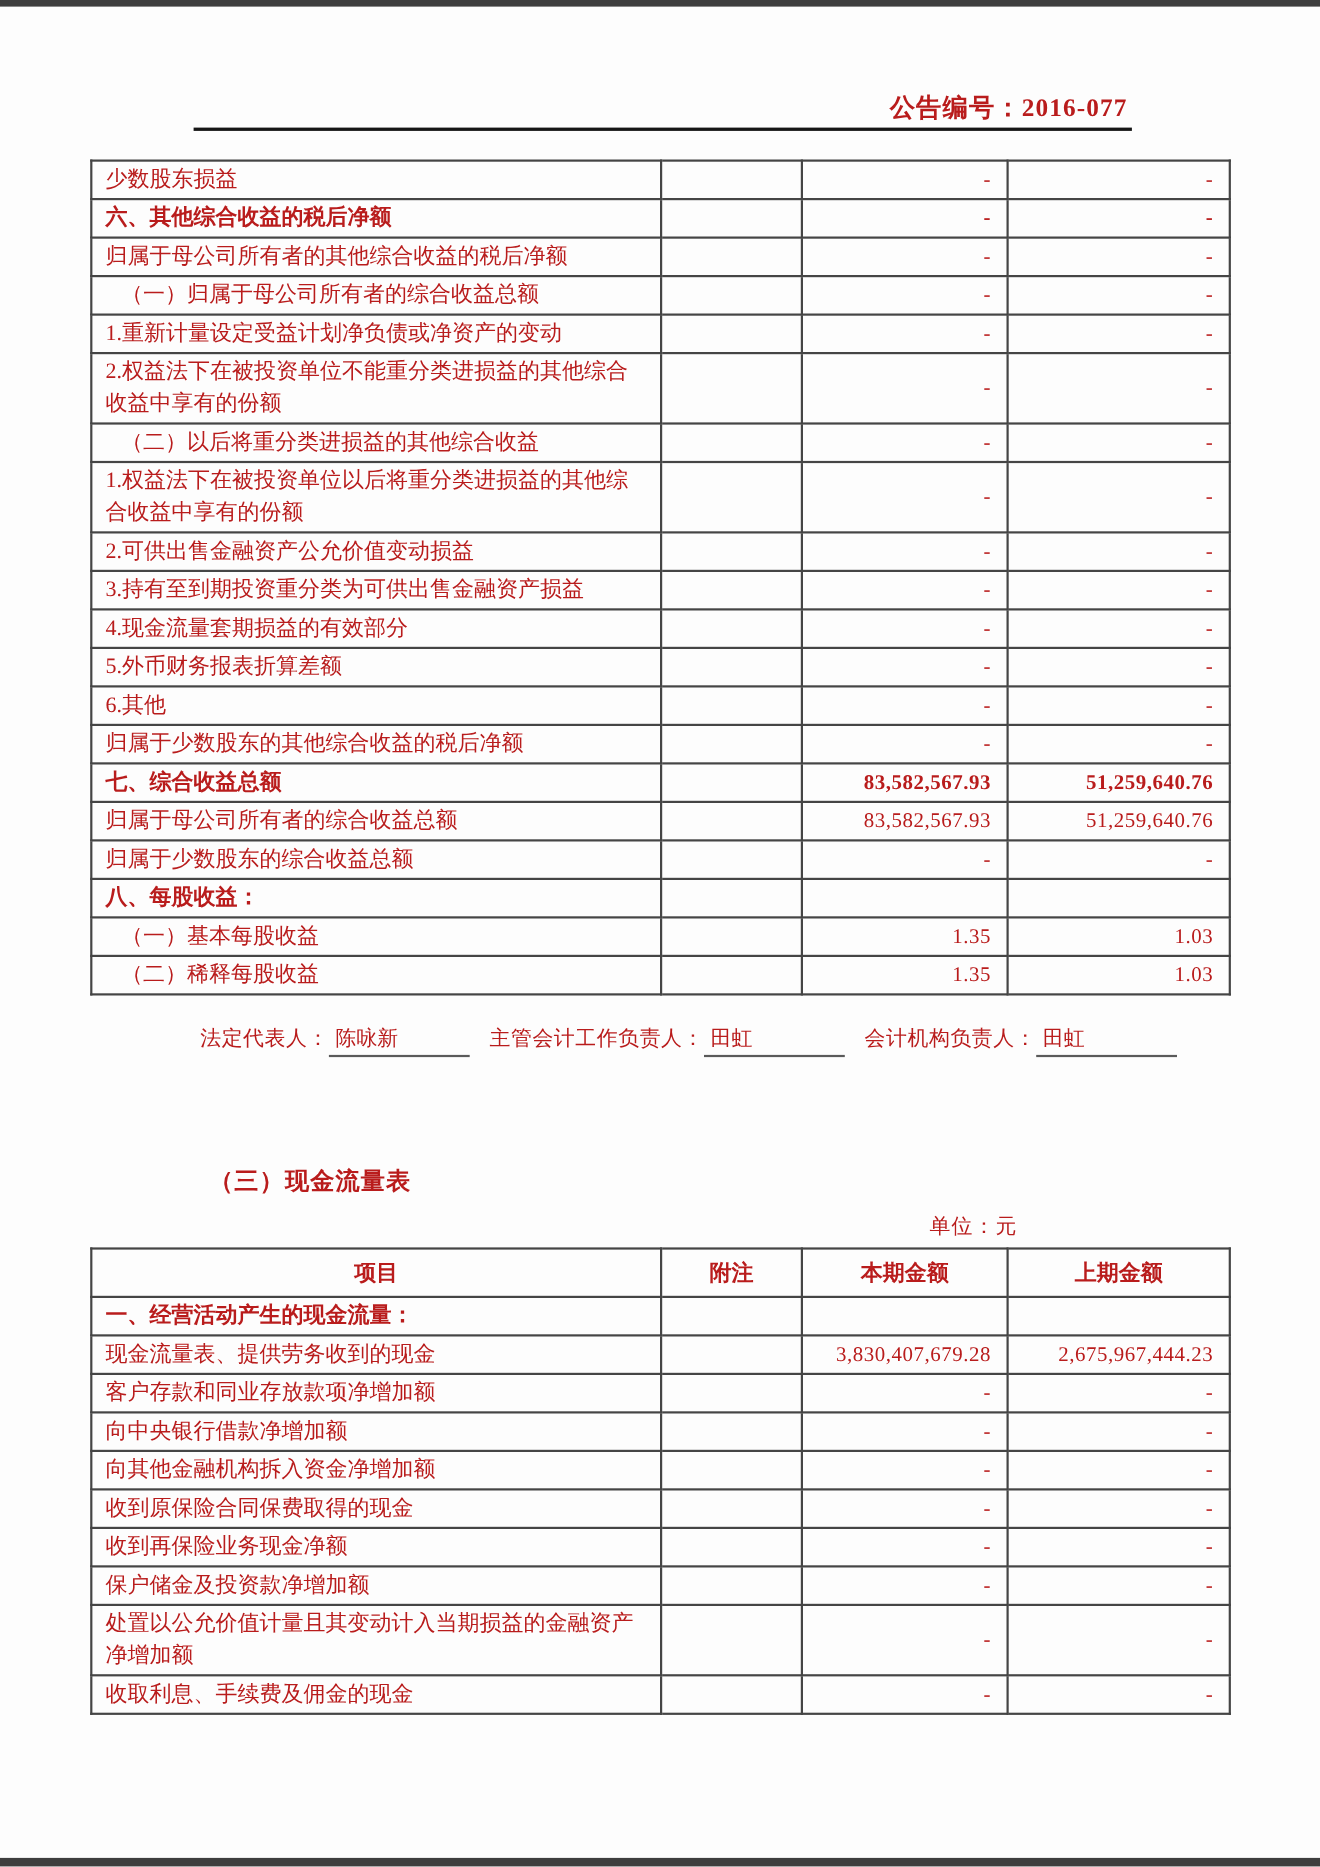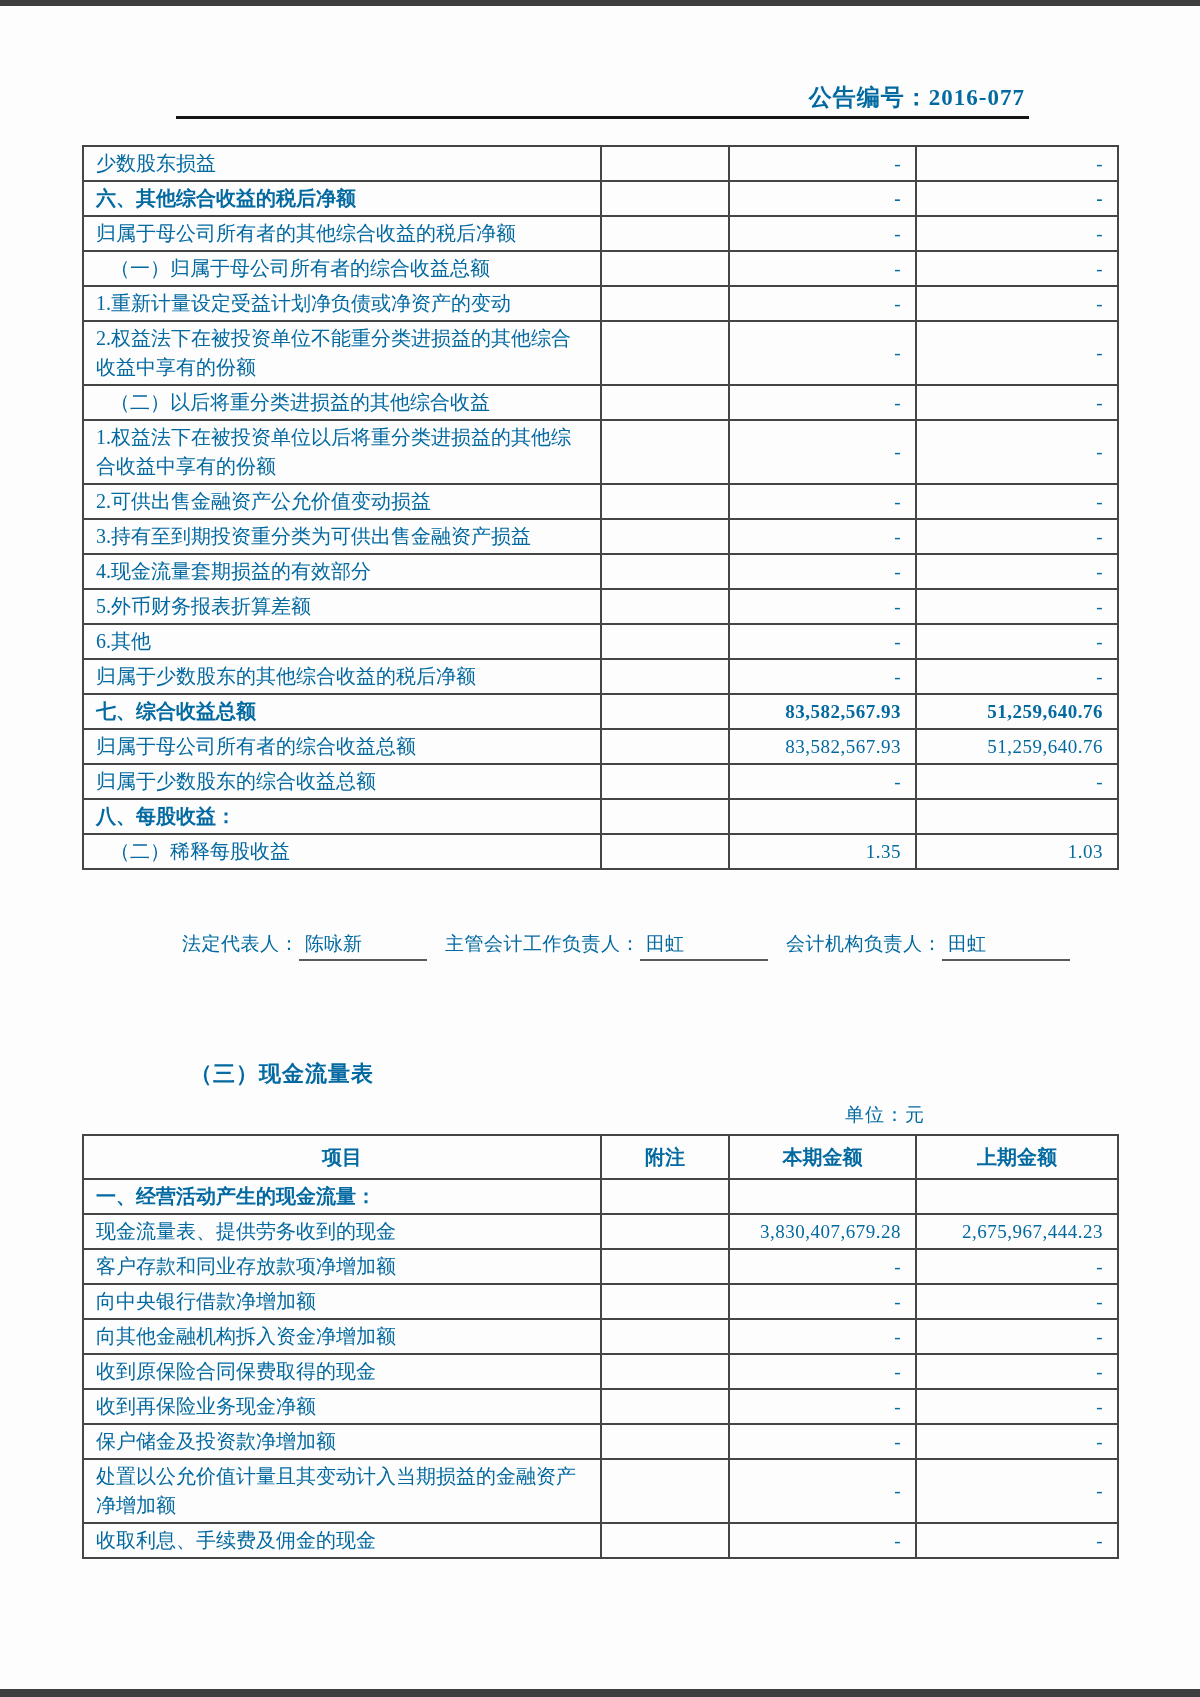--- a/index.html
+++ b/index.html
@@ -2,21 +2,21 @@
 <html><head>
 <meta charset="utf-8">
 <style>
   html,body{margin:0;padding:0;background:#e9e9e9;}
   .page{
     position:relative;
     width:1200px;height:1697px;
     margin:0 auto;
     background:#fdfdfd;
     font-family:"Liberation Serif","DejaVu Serif",serif;
-    color:#0369a1;
+    color:#b91c1c;
     overflow:hidden;
   }
   .scan-strip{position:absolute;left:0;width:1200px;background:#3e3e3e;}
   .scan-strip.top{top:0;height:6px;}
   .scan-strip.bottom{top:1689px;height:8px;}
 
   .announcement{
     position:absolute;top:82px;left:565px;width:460px;
     text-align:right;font-size:23px;font-weight:bold;letter-spacing:1px;
     white-space:nowrap;
@@ -185,20 +185,26 @@
           <td class="label-cell">归属于少数股东的综合收益总额</td>
           <td class="note-cell"></td>
           <td class="amount-cell">-</td>
           <td class="amount-cell">-</td>
         </tr>
         <tr class="single bold">
           <td class="label-cell">八、每股收益：</td>
           <td class="note-cell"></td>
           <td class="amount-cell"></td>
           <td class="amount-cell"></td>
+        </tr>
+        <tr class="single">
+          <td class="label-cell indent">（一）基本每股收益</td>
+          <td class="note-cell"></td>
+          <td class="amount-cell">1.35</td>
+          <td class="amount-cell">1.03</td>
         </tr>
         <tr class="single">
           <td class="label-cell indent">（二）稀释每股收益</td>
           <td class="note-cell"></td>
           <td class="amount-cell">1.35</td>
           <td class="amount-cell">1.03</td>
         </tr>
       </tbody>
   </table>
 

